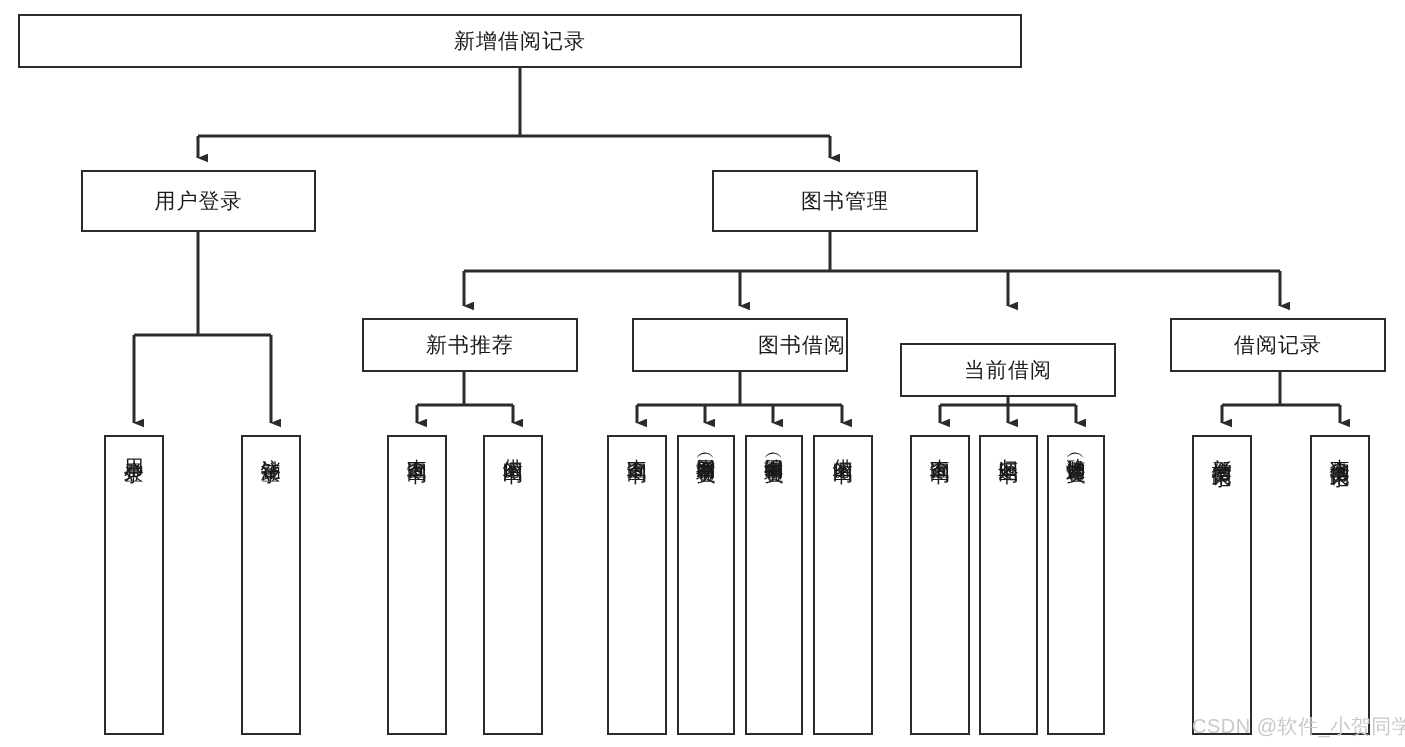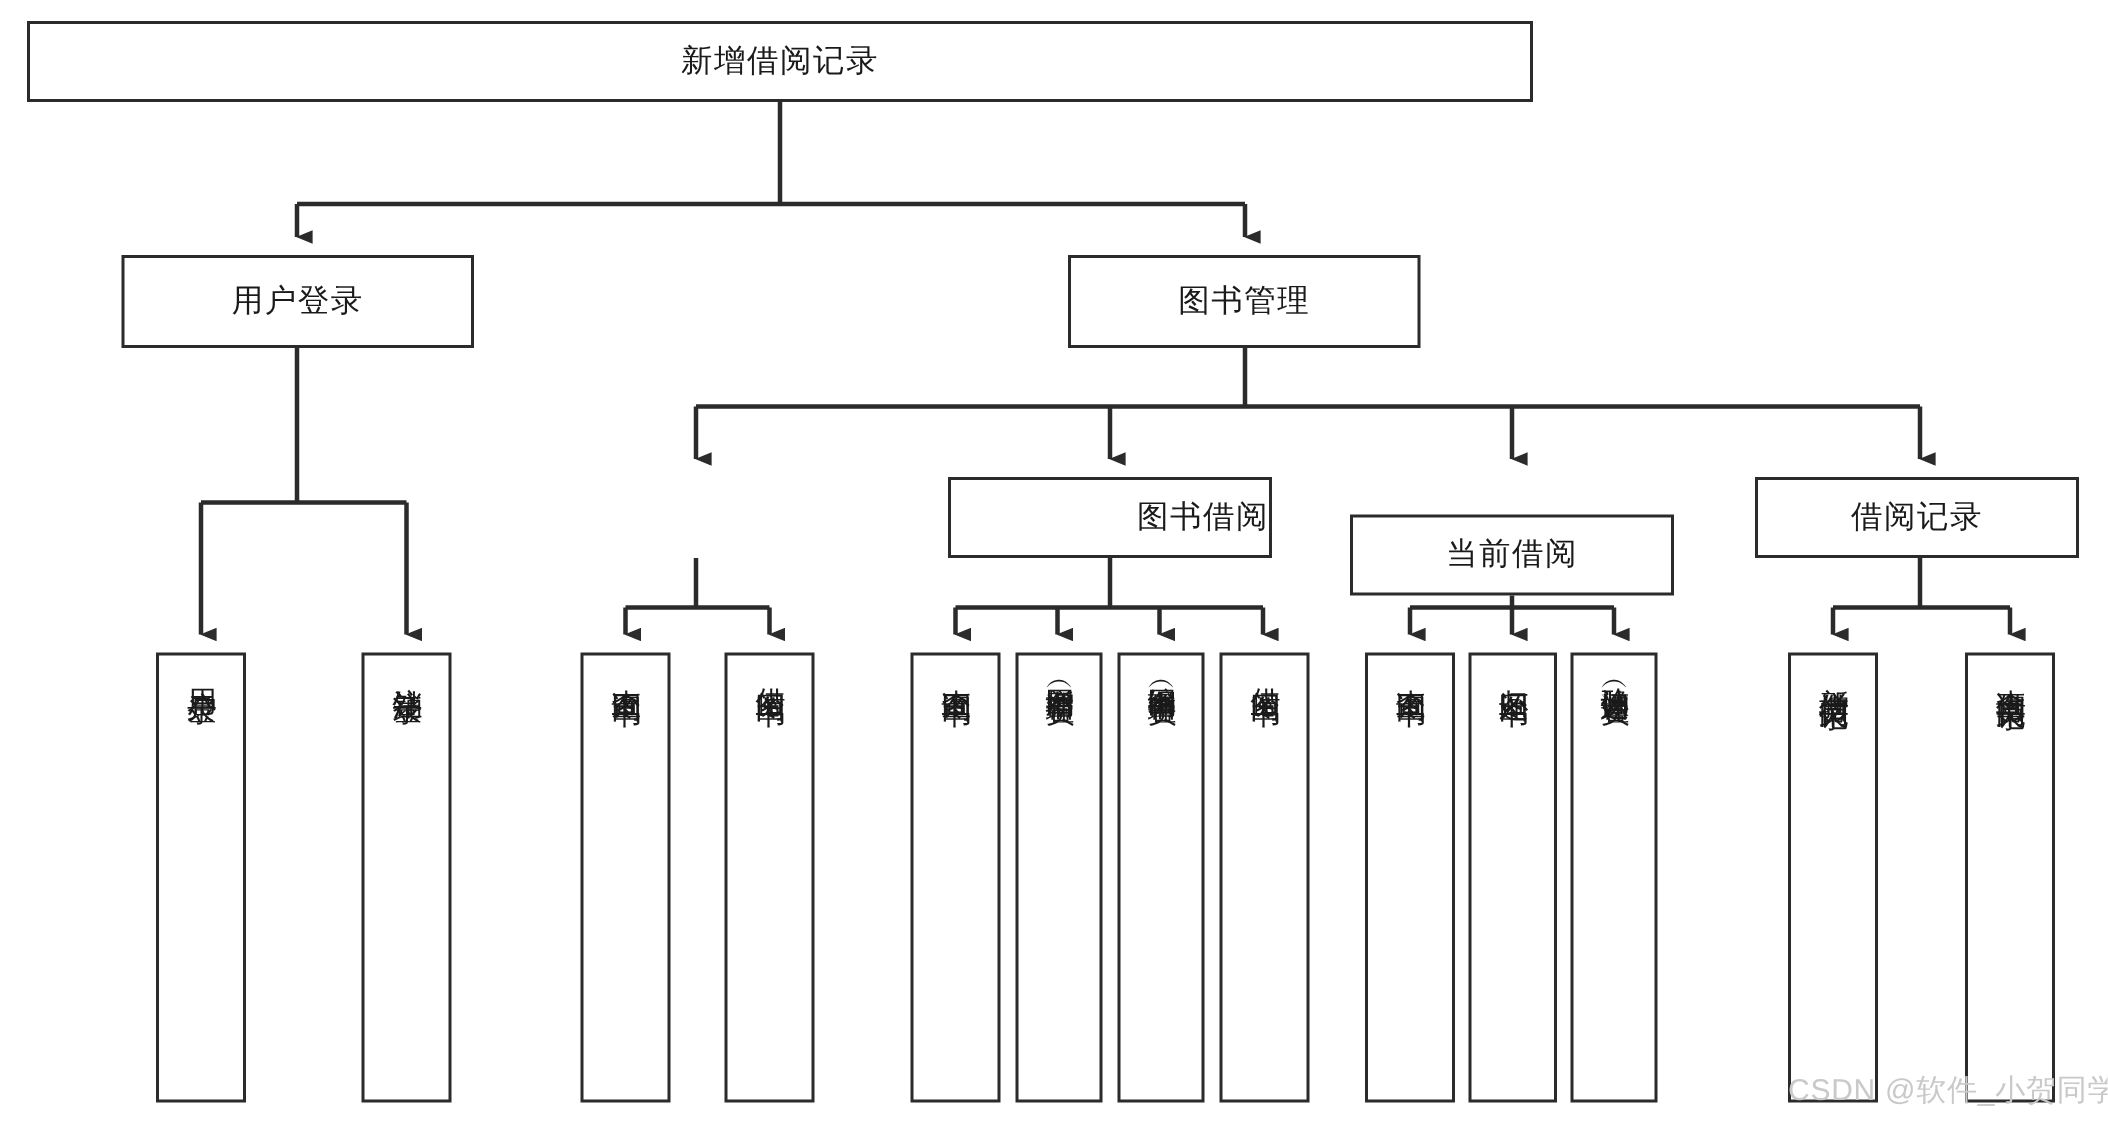--- a/index.html
+++ b/index.html
@@ -132,24 +132,27 @@
     </g>
   </svg>
 
   <div class="node-box root-node h-node" style="left:18px; top:14px; width:1004px; height:54px;">
     <span class="node-label">新增借阅记录</span>
   </div>
 
   <div class="node-box h-node" style="left:81px; top:170px; width:235px; height:62px;">
     <span class="node-label">用户登录</span>
   </div>
-  <div class="node-box h-node" style="left:712px; top:170px; width:235px; height:62px;">
+  <div class="node-box h-node" style="left:712px; top:170px; width:266px; height:62px;">
     <span class="node-label">图书管理</span>
   </div>
 
+  <div class="node-box h-node" style="left:362px; top:318px; width:216px; height:54px;">
+    <span class="node-label">新书推荐</span>
+  </div>
   <div class="node-box h-node" style="left:632px; top:318px; width:216px; height:54px;justify-content:flex-end;">
     <span class="node-label">图书借阅</span>
   </div>
   <div class="node-box h-node" style="left:900px; top:318px; width:216px; height:54px;margin-top:25px;">
     <span class="node-label">当前借阅</span>
   </div>
   <div class="node-box h-node" style="left:1170px; top:318px; width:216px; height:54px;">
     <span class="node-label">借阅记录</span>
   </div>
 

